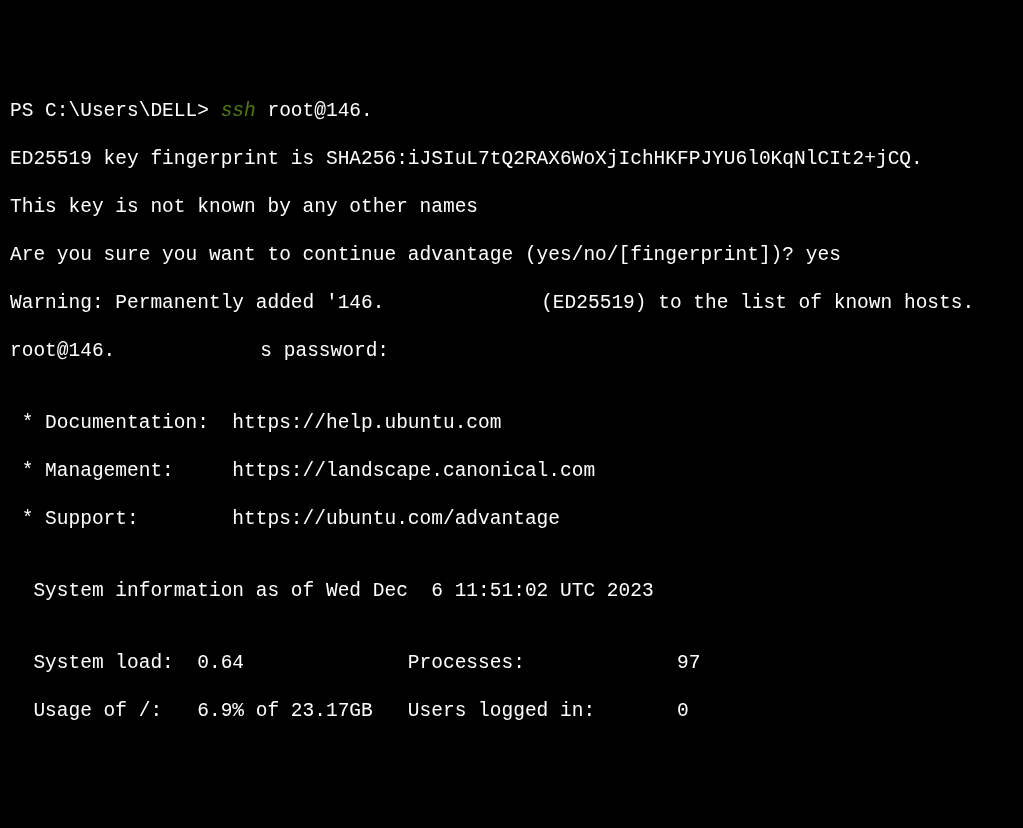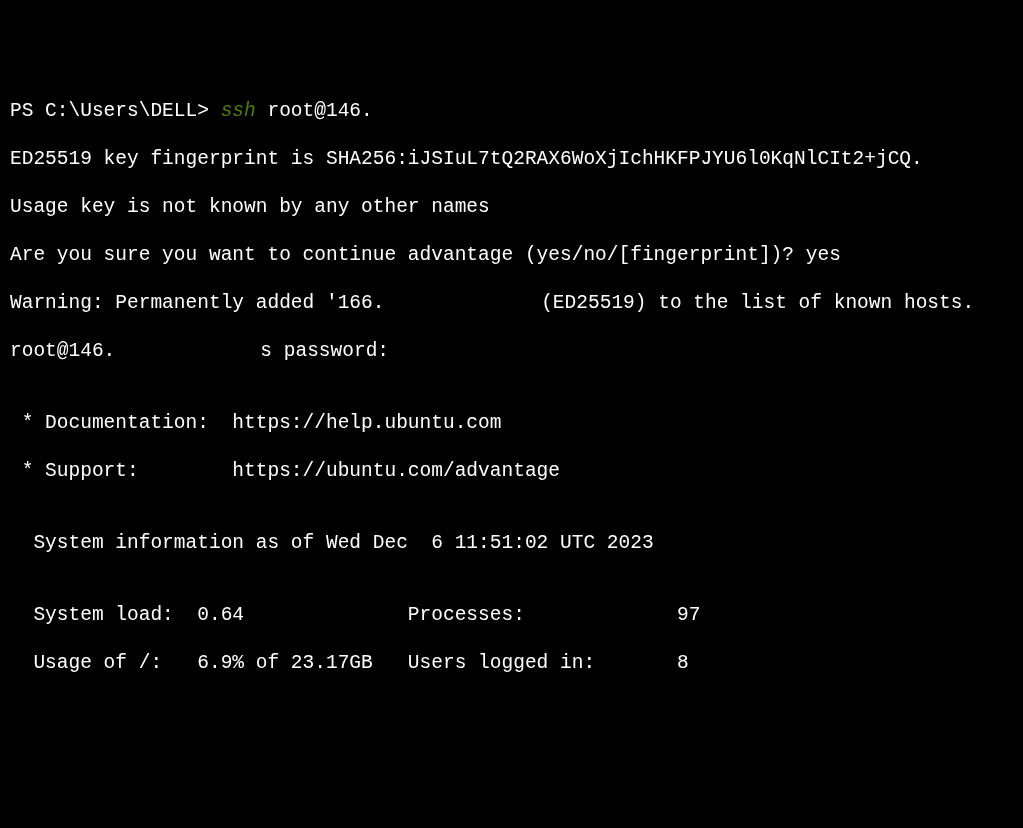--- a/index.html
+++ b/index.html
@@ -44,32 +44,33 @@
       display: block;
     }
   </style>
 </head>
 <body>
 
 
 
 <div class="terminal"><span class="line"><span>PS C:\Users\DELL&gt; </span><span class="ssh-cmd">ssh</span><span> root@146.</span><span class="redacted redact-sm"></span></span>
 <span class="line">ED25519 key fingerprint is SHA256:iJSIuL7tQ2RAX6WoXjIchHKFPJYU6l0KqNlCIt2+jCQ.</span>
-<span class="line">Usage key is not known by any other names</span>
+<span class="line">This key is not known by any other names</span>
 <span class="line">Are you sure you want to continue advantage (yes/no/[fingerprint])? yes</span>
-<span class="line"><span>Warning: Permanently added '166.</span><span class="redacted redact-md"></span><span> (ED25519) to the list of known hosts.</span></span>
+<span class="line"><span>Warning: Permanently added '146.</span><span class="redacted redact-md"></span><span> (ED25519) to the list of known hosts.</span></span>
 <span class="line"><span>root@146.</span><span class="redacted redact-md"></span><span>s password:</span></span>
 <span class="line"></span>
 <span class="line"> * Documentation:  https://help.ubuntu.com</span>
+<span class="line"> * Management:     https://landscape.canonical.com</span>
 <span class="line"> * Support:        https://ubuntu.com/advantage</span>
 <span class="line"></span>
 <span class="line">  System information as of Wed Dec  6 11:51:02 UTC 2023</span>
 <span class="line"></span>
 <span class="line">  System load:  0.64              Processes:             97</span>
-<span class="line">  Usage of /:   6.9% of 23.17GB   Users logged in:       8</span>
+<span class="line">  Usage of /:   6.9% of 23.17GB   Users logged in:       0</span>
 
 
 <span class="line"></span>
 
 
 
 <span class="line"></span>
 <span class="line"></span>
 <span class="line"></span>
 

